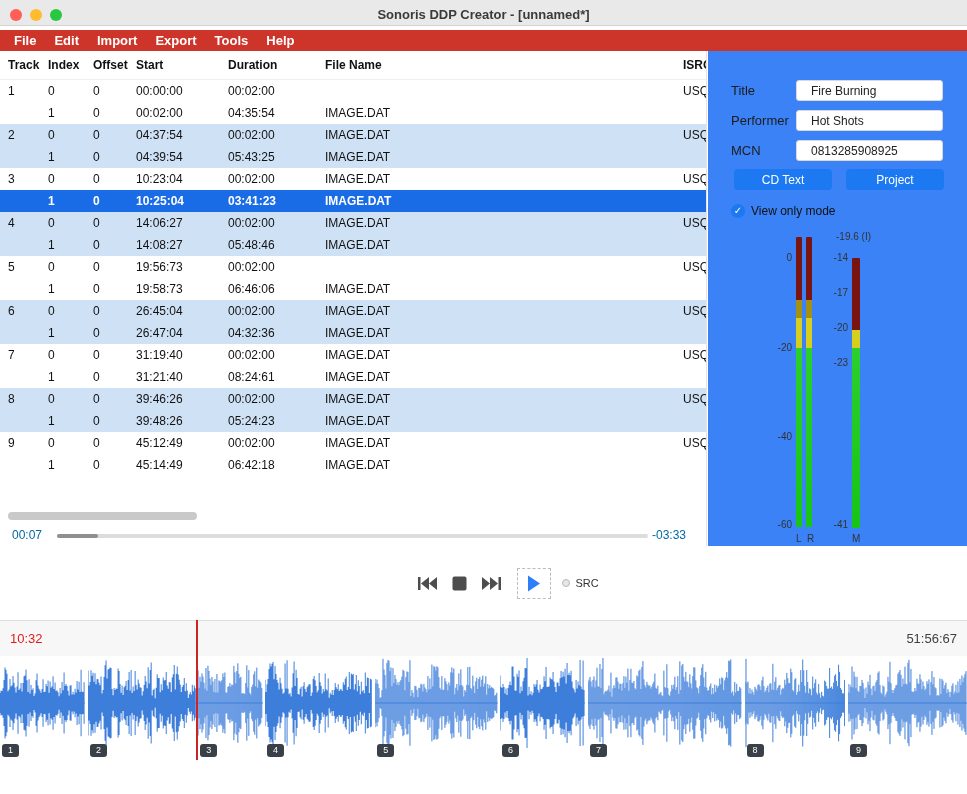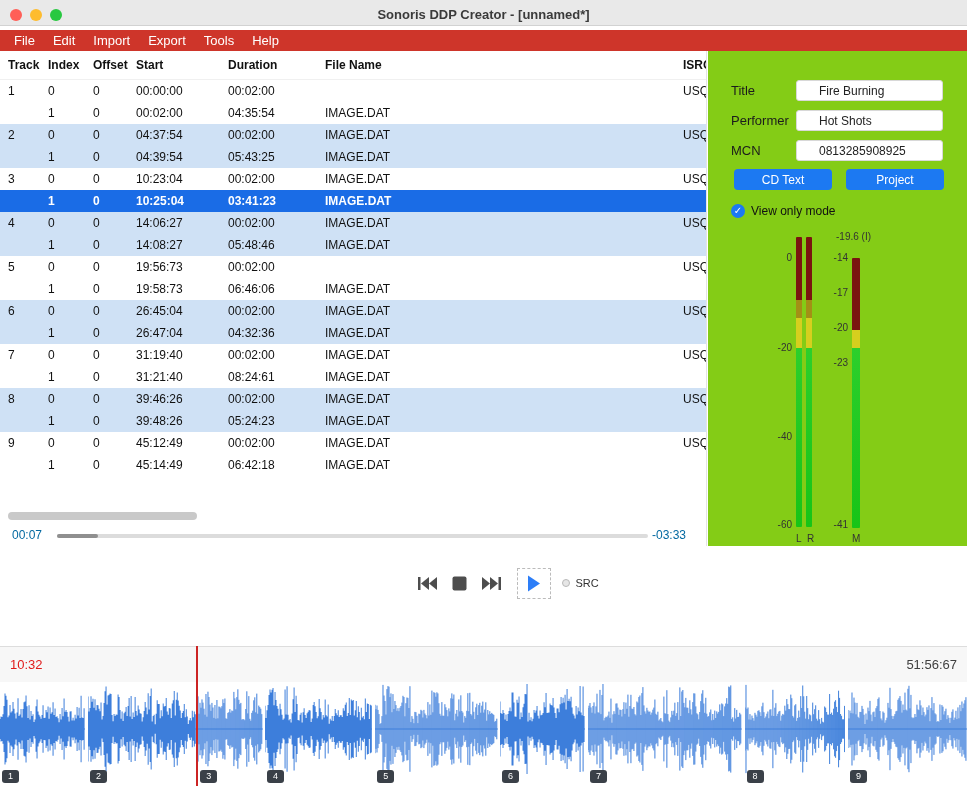--- a/index.html
+++ b/index.html
@@ -9,40 +9,40 @@
 
   
   .titlebar{position:absolute;top:0;left:0;right:0;height:26px;background:#e9e9e9;border-bottom:1px solid #d2d2d2;}
   .traffic{position:absolute;left:10px;top:9px;display:flex;gap:8px;}
   .tl{width:12px;height:12px;border-radius:50%;display:inline-block;}
   .tl.red{background:#ff5f57;}.tl.yellow{background:#febc2e;}.tl.green{background:#28c840;}
   .win-title{text-align:center;line-height:29px;font-size:13px;font-weight:bold;color:#3a3a3a;}
 
   
   .menubar{position:absolute;top:30px;left:0;right:0;height:21px;background:#ce352a;display:flex;align-items:center;padding-left:5px;}
-  .menu-item{color:#fff;font-size:13px;padding:12px 9px;line-height:21px;cursor:default;}
+  .menu-item{color:#fff;font-size:13px;padding:12px 9px;line-height:21px;cursor:default;font-weight:bold;}
 
   
   .table-panel{position:absolute;top:51px;left:0;width:707px;height:495px;background:#fff;border-right:1px solid #e3e3e3;overflow:hidden;}
   .thead,.trow{display:grid;grid-template-columns:40px 45px 43px 92px 97px 358px 1fr;}
   .thead{height:29px;align-items:center;font-size:12px;font-weight:bold;color:#111;border-bottom:1px solid #f0f0f0;}
   .thead span{padding-left:8px;white-space:nowrap;overflow:hidden;}
   .trow{height:22px;line-height:22px;font-size:12px;color:#111;}
   .trow.shaded{background:#cfe1f5;}
   .trow.selected{background:#1a6ce6;color:#fff;font-weight:bold;}
   .tcell{padding-left:8px;white-space:nowrap;overflow:hidden;}
   .hscroll{position:absolute;left:8px;top:461px;width:189px;height:8px;border-radius:4px;background:#c9c9c9;}
   .seek-time{position:absolute;font-size:12px;color:#0369a1;}
   .seek-track{position:absolute;left:57px;top:483px;width:591px;height:4px;background:#dcdcdc;border-radius:2px;}
   .seek-fill{height:4px;background:#8f8f8f;border-radius:2px;}
 
   
-  .right-panel{position:absolute;top:51px;left:708px;width:259px;height:495px;background:#84cc16;}
+  .right-panel{position:absolute;top:51px;left:708px;width:259px;height:495px;background:#3b82f6;}
   .fld-label{position:absolute;left:23px;font-size:13px;color:#1c1c1c;line-height:21px;}
-  .fld-input{position:absolute;left:88px;width:147px;height:21px;border:1px solid #d8d8d8;border-radius:3px;font-size:12px;padding:0 22px;color:#222;font-family:inherit;background:#fff;}
+  .fld-input{position:absolute;left:88px;width:147px;height:21px;border:1px solid #d8d8d8;border-radius:3px;font-size:12px;padding:0 14px;color:#222;font-family:inherit;background:#fff;}
   .btn-blue{position:absolute;top:118px;width:98px;height:21px;background:#1c79f2;color:#fff;border:none;border-radius:4px;font-size:12px;font-family:inherit;cursor:pointer;}
   .viewonly-icon{position:absolute;left:23px;top:153px;width:14px;height:14px;border-radius:50%;background:#1c79f2;color:#fff;font-size:10px;line-height:14px;text-align:center;}
   .viewonly-label{position:absolute;left:43px;top:151px;font-size:12px;color:#111;line-height:18px;}
   .meter-bar{position:absolute;border-radius:1px;}
   .bar-l{left:88px;top:186px;width:6px;height:290px;
     background:linear-gradient(to bottom,#7a1410 0,#7a1410 63px,#a39016 63px,#a39016 81px,#d6cf1e 81px,#d6cf1e 111px,#2ccf2c 111px,#17c417 100%);}
   .bar-r{left:98px;top:186px;width:6px;height:290px;
     background:linear-gradient(to bottom,#7a1410 0,#7a1410 63px,#a39016 63px,#a39016 81px,#d6cf1e 81px,#d6cf1e 111px,#2ccf2c 111px,#17c417 100%);}
   .bar-m{left:144px;top:207px;width:8px;height:270px;
     background:linear-gradient(to bottom,#7a1410 0,#7a1410 72px,#d6cf1e 72px,#d6cf1e 90px,#2ccf2c 90px,#17c417 100%);}
@@ -52,21 +52,21 @@
 
   
   .transport{position:absolute;top:546px;left:0;width:100%;height:74px;display:flex;align-items:center;justify-content:center;gap:15px;}
   .tbtn{background:none;border:none;padding:0;display:flex;align-items:center;cursor:pointer;}
   .play-wrap{border:1px dashed #bbb;padding:6px 9px;display:flex;align-items:center;cursor:pointer;}
   .src-group{position:absolute;left:calc(50% + 78px);top:50%;transform:translateY(-50%);display:flex;align-items:center;gap:6px;}
   .src-led{width:8px;height:8px;border-radius:50%;background:#e6e6e6;border:1px solid #b9b9b9;}
   .src-label{font-size:11px;color:#333;}
 
   
-  .bottom{position:absolute;top:620px;left:0;width:100%;height:140px;margin-top:26px;}
+  .bottom{position:absolute;top:620px;left:0;width:100%;height:140px;}
   .timeline-strip{position:absolute;top:0;left:0;right:0;height:36px;background:#f7f7f7;border-top:1px solid #ddd;display:flex;align-items:center;justify-content:space-between;padding:0 10px;}
   .cursor-time{color:#e01b1b;font-size:13px;}
   .total-time{color:#404040;font-size:13px;}
   .waveform{position:absolute;top:36px;left:0;right:0;height:104px;background:#fff;}
   .wave-seg{position:absolute;top:0;height:104px;}
   .wave-seg svg{display:block;}
   .track-badge{position:absolute;left:2px;top:88px;background:#3a4048;color:#fff;font-size:9px;padding:2px 6px;border-radius:3px;line-height:1;}
   .playhead{position:absolute;top:0;width:2px;height:140px;background:#cc2424;z-index:5;}
 
   

